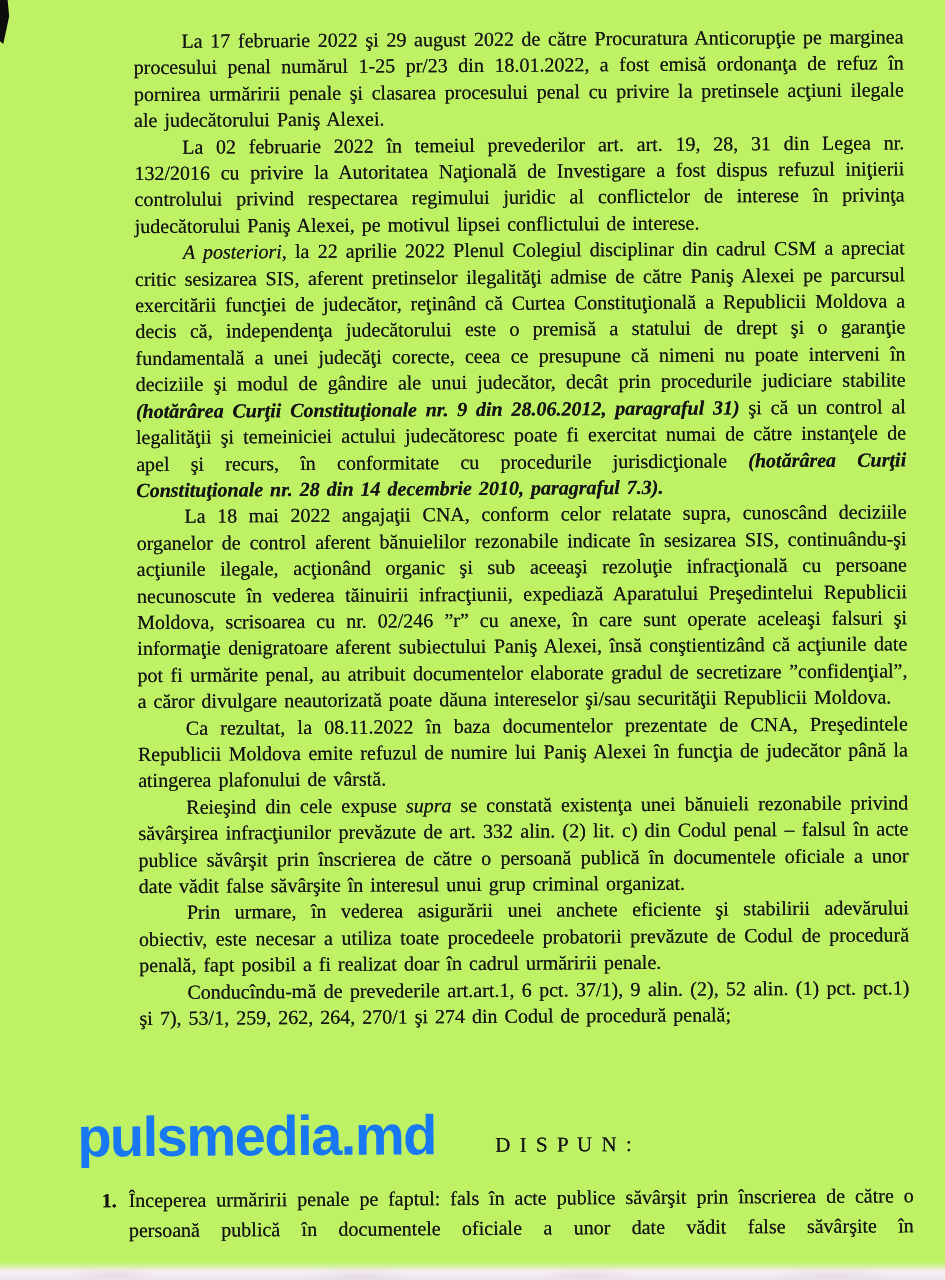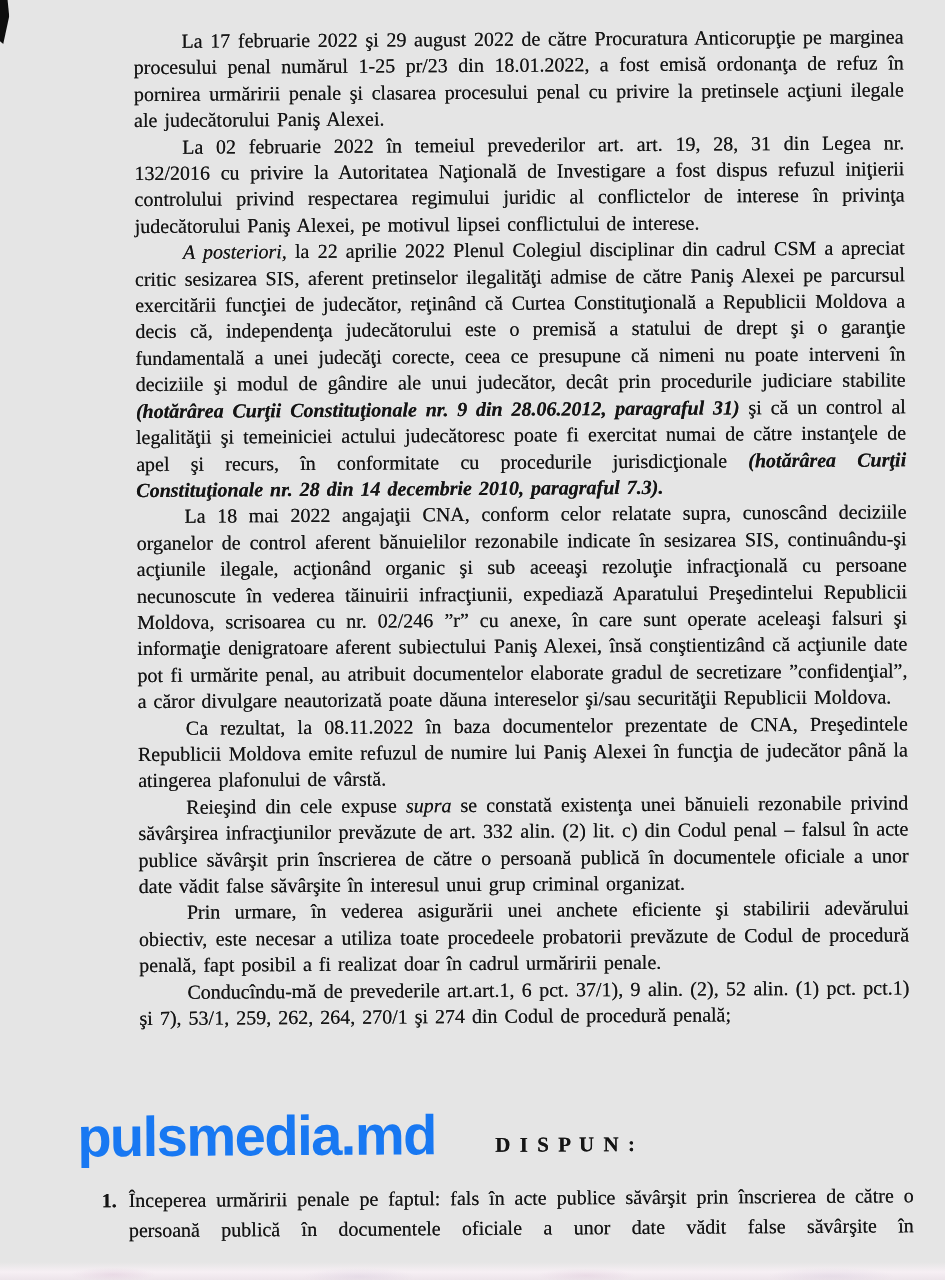--- a/index.html
+++ b/index.html
@@ -5,21 +5,21 @@
   html, body {
     margin: 0; padding: 0;
     width: 945px; height: 1280px;
     background: #ffffff;
     overflow: hidden;
     font-family: "Liberation Serif", serif;
   }
   .page {
     position: relative;
     width: 945px; height: 1280px;
-    background: #e5e5e5;
+    background: #bef264;
   }
   
   .doc-wrap {
     position: absolute; inset: 0;
     transform: rotate(-0.35deg);
     transform-origin: 470px 600px;
   }
   .doc-body {
     position: absolute;
     left: 137px; top: 26px;
@@ -46,21 +46,21 @@
     font-size: 56px;
     line-height: 1;
     letter-spacing: -1.5px;
     color: #1878f2;
     white-space: nowrap;
   }
   .dispun {
     position: absolute;
     left: 492px; top: 1133px;
     font-size: 21px;
-    font-weight: 700;
+    font-weight: 400;
     letter-spacing: 2px;
     color: #151515;
     text-shadow: 0 0 0.5px rgba(15,15,15,0.8);
     white-space: nowrap;
   }
   .doc-list {
     position: absolute;
     left: 98px; top: 1184px;
     width: 812px;
   }

